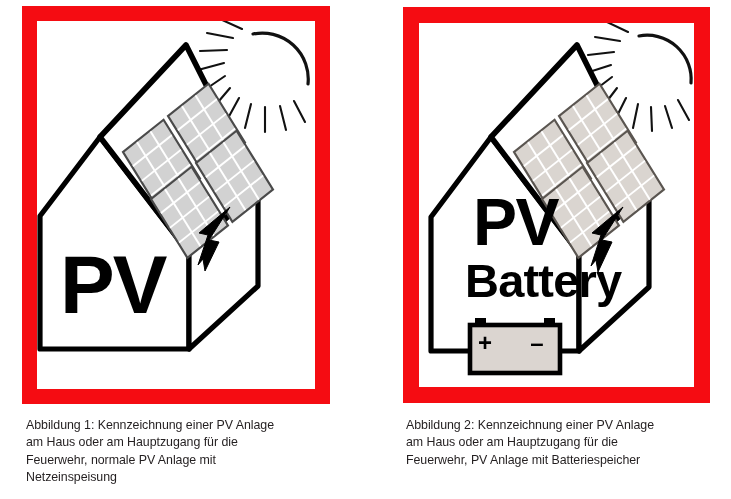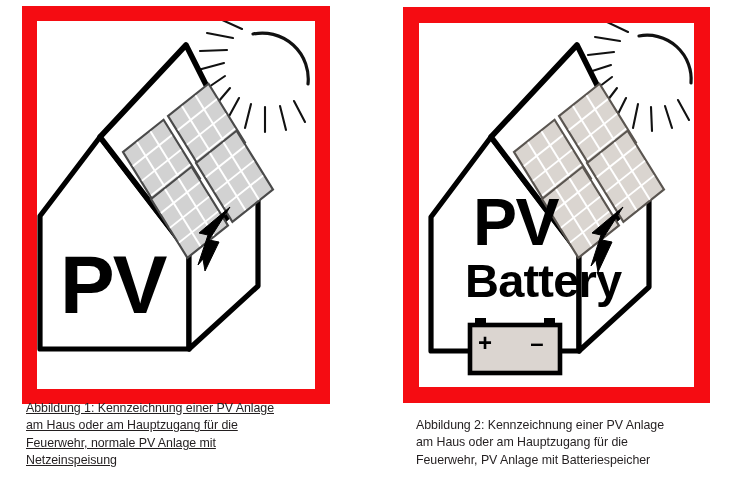--- a/index.html
+++ b/index.html
@@ -55,22 +55,22 @@
   
   .caption {
     position: absolute;
     color: #231f20;
     font-family: "Liberation Sans", sans-serif;
     font-size: 12.4px;
     line-height: 17.4px;
     letter-spacing: -0.05px;
     white-space: pre-line;
   }
-  #caption-1 { left: 26px;  top: 400px; width: 300px; text-decoration: underline; }
-  #caption-2 { left: 416px; top: 417px; width: 306px; }
+  #caption-1 { left: 26px;  top: 417px; width: 300px; }
+  #caption-2 { left: 406px; top: 417px; width: 306px; }
 
   .bottom-rule {
     position: absolute;
     left: 0;
     top: 498px;
     width: 731px;
     height: 1px;
     background: #ffffff;
   }
 </style>

